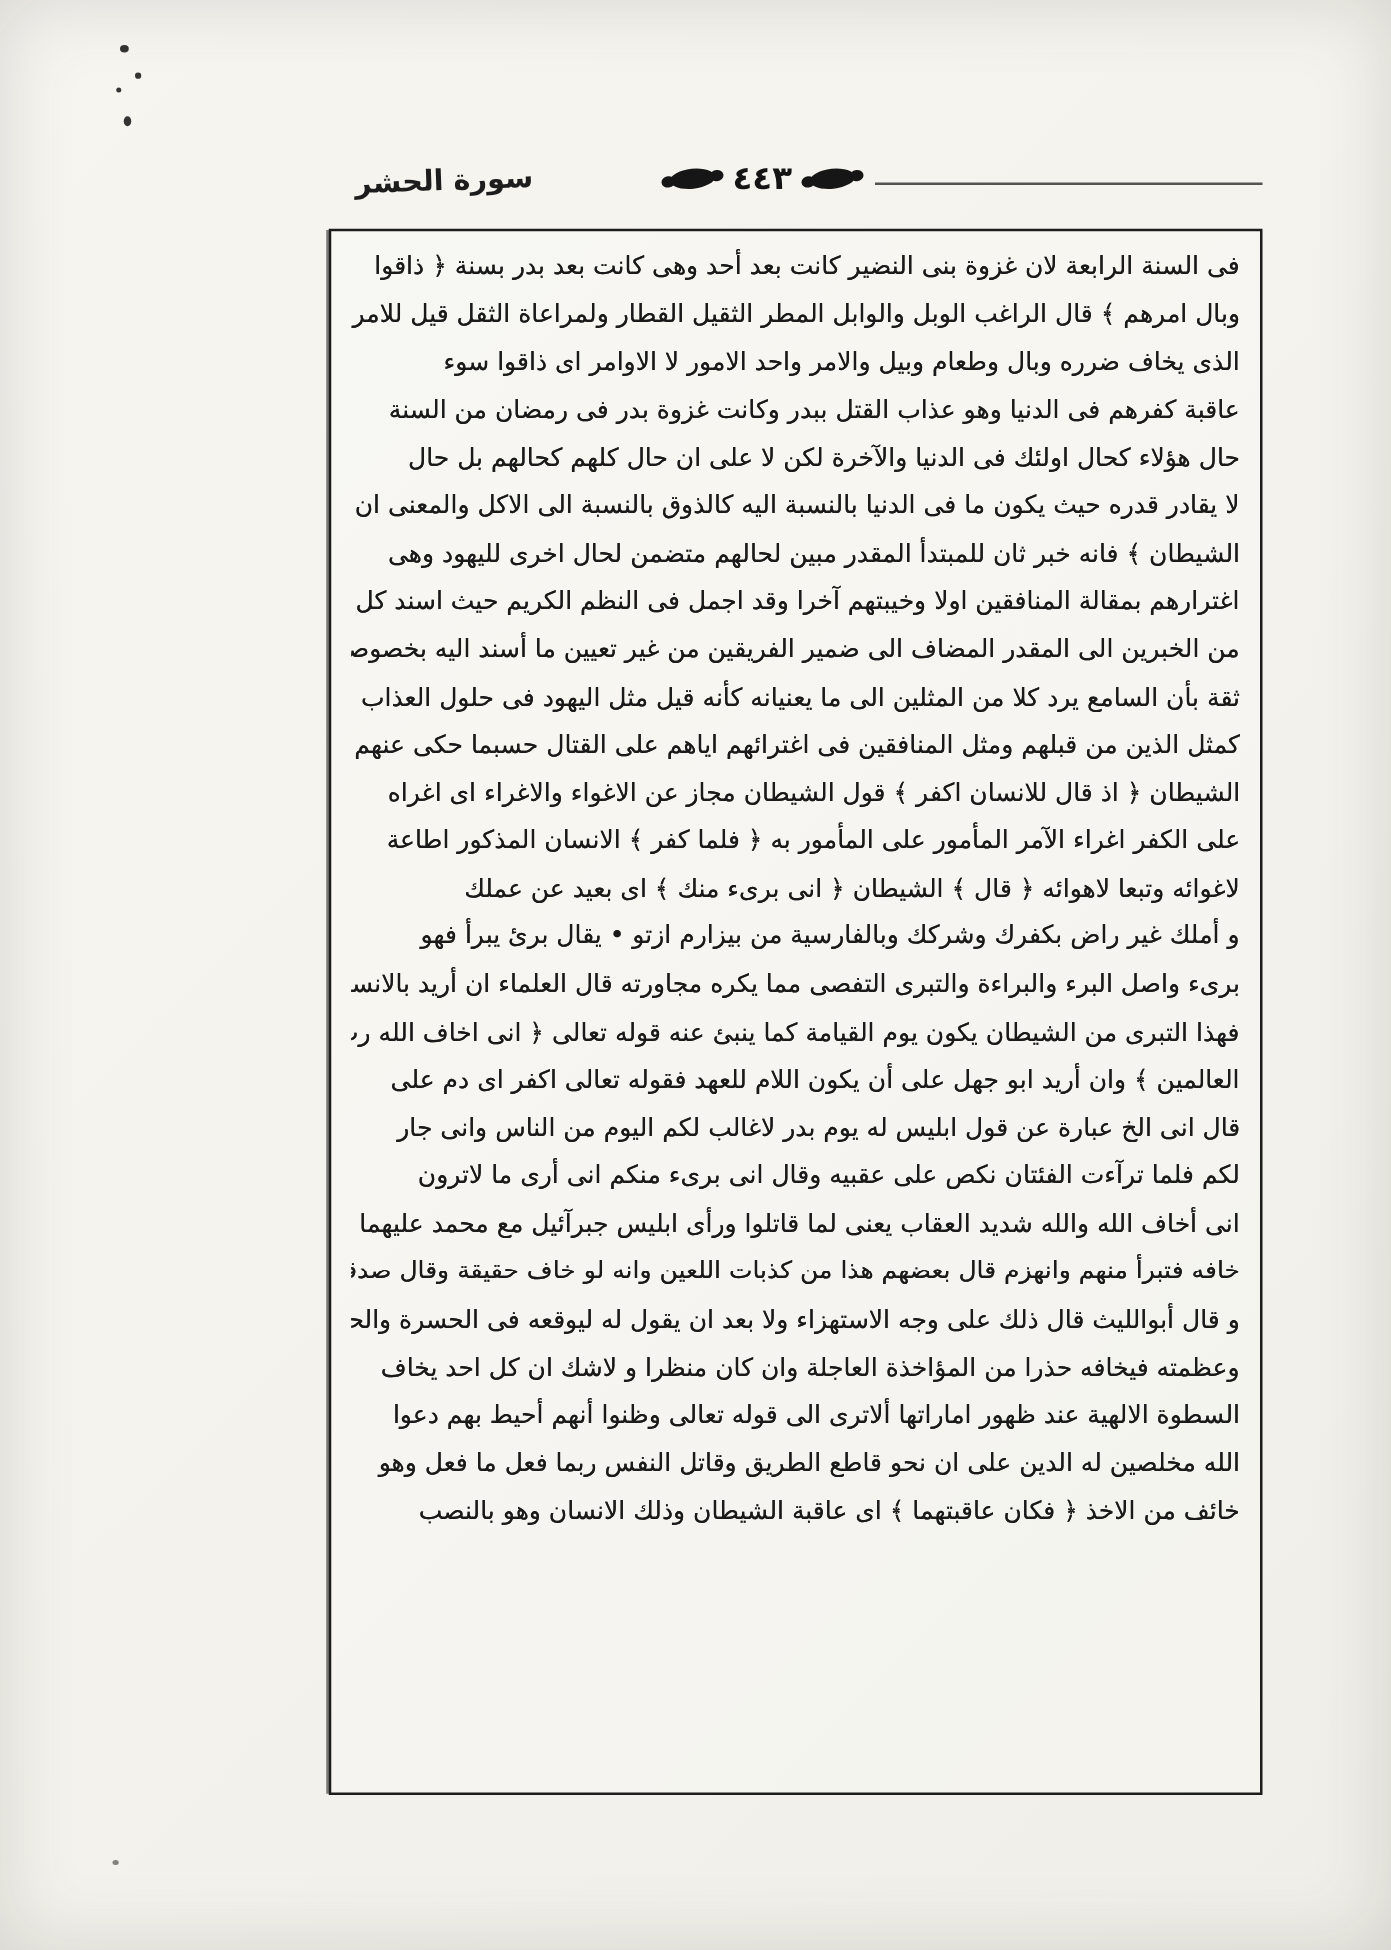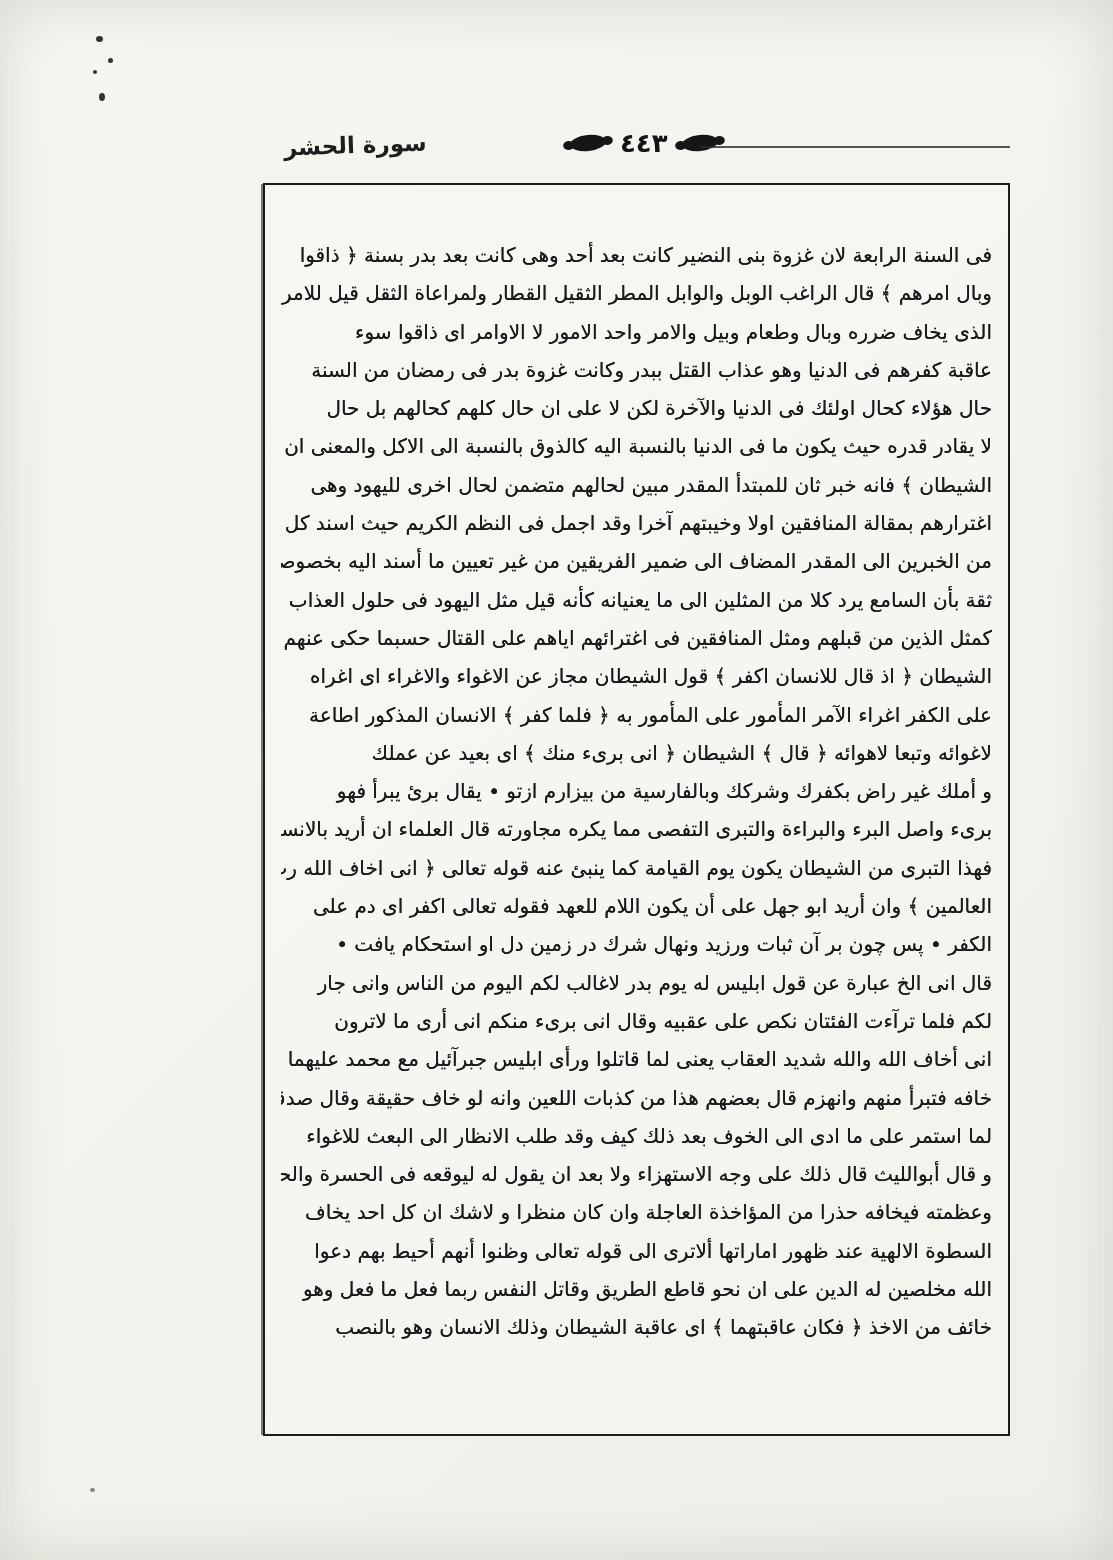--- a/index.html
+++ b/index.html
@@ -29,21 +29,21 @@
     position: absolute;
     left: 284px; top: 10px;
     font-size: 23px;
     font-weight: bold;
     transform: rotate(-2deg);
     letter-spacing: 1px;
     color: #1d1d1d;
   }
   .page-number-wrap {
     position: absolute;
-    left: 570px; top: 6px;
+    left: 536px; top: 6px;
     display: flex; align-items: center; gap: 14px;
   }
   .page-number {
     font-size: 26px;
     font-weight: bold;
     color: #141414;
     letter-spacing: 2px;
   }
   .ornament {
     position: relative;
@@ -74,23 +74,22 @@
     position: absolute;
     left: 263px; top: 183px;
     width: 747px; height: 1253px;
     border: 2px solid #1c1c1c;
     box-shadow: -3px 0 0 -1px rgba(20,20,20,0.55);
     box-sizing: border-box;
     background: rgba(255,255,255,0.25);
   }
   .text-body {
     direction: rtl;
-    padding: 24px 16px;
+    padding: 8px 16px;
     height: calc(100% - 24px);
-    margin-top: 27px;
   }
   .line {
     font-size: 20px;
     line-height: 38.3px;
     height: 38.3px;
     overflow: hidden;
     white-space: nowrap;
     text-align: justify;
     text-align-last: justify;
     color: #1a1a1a;
@@ -133,26 +132,24 @@
       <div class="line">من الخبرين الى المقدر المضاف الى ضمير الفريقين من غير تعيين ما أسند اليه بخصوصه</div>
       <div class="line">ثقة بأن السامع يرد كلا من المثلين الى ما يعنيانه كأنه قيل مثل اليهود فى حلول العذاب بهم</div>
       <div class="line">كمثل الذين من قبلهم ومثل المنافقين فى اغترائهم اياهم على القتال حسبما حكى عنهم كمثل</div>
       <div class="line">الشيطان ﴿ اذ قال للانسان اكفر ﴾ قول الشيطان مجاز عن الاغواء والاغراء اى اغراه</div>
       <div class="line">على الكفر اغراء الآمر المأمور على المأمور به ﴿ فلما كفر ﴾ الانسان المذكور اطاعة</div>
       <div class="line">لاغوائه وتبعا لاهوائه ﴿ قال ﴾ الشيطان ﴿ انى برىء منك ﴾ اى بعيد عن عملك</div>
       <div class="line">و أملك غير راض بكفرك وشركك وبالفارسية من بيزارم ازتو • يقال برئ يبرأ فهو</div>
       <div class="line">برىء واصل البرء والبراءة والتبرى التفصى مما يكره مجاورته قال العلماء ان أريد بالانسان الجنس</div>
       <div class="line">فهذا التبرى من الشيطان يكون يوم القيامة كما ينبئ عنه قوله تعالى ﴿ انى اخاف الله رب</div>
       <div class="line">العالمين ﴾ وان أريد ابو جهل على أن يكون اللام للعهد فقوله تعالى اكفر اى دم على</div>
-      <div class="line">الكفر • پس چون بر آن ثبات ورزيد ونهال شرك در زمين دل او استحكام يافت •</div>
       <div class="line">قال انى الخ عبارة عن قول ابليس له يوم بدر لاغالب لكم اليوم من الناس وانى جار</div>
       <div class="line">لكم فلما ترآءت الفئتان نكص على عقبيه وقال انى برىء منكم انى أرى ما لاترون</div>
       <div class="line">انى أخاف الله والله شديد العقاب يعنى لما قاتلوا ورأى ابليس جبرآئيل مع محمد عليهما السلام</div>
       <div class="line">خافه فتبرأ منهم وانهزم قال بعضهم هذا من كذبات اللعين وانه لو خاف حقيقة وقال صدقا</div>
-      <div class="line">لما استمر على ما ادى الى الخوف بعد ذلك كيف وقد طلب الانظار الى البعث للاغواء</div>
       <div class="line">و قال أبوالليث قال ذلك على وجه الاستهزاء ولا بعد ان يقول له ليوقعه فى الحسرة والحرقة</div>
       <div class="line">وعظمته فيخافه حذرا من المؤاخذة العاجلة وان كان منظرا و لاشك ان كل احد يخاف</div>
       <div class="line">السطوة الالهية عند ظهور اماراتها ألاترى الى قوله تعالى وظنوا أنهم أحيط بهم دعوا</div>
       <div class="line">الله مخلصين له الدين على ان نحو قاطع الطريق وقاتل النفس ربما فعل ما فعل وهو</div>
       <div class="line">خائف من الاخذ ﴿ فكان عاقبتهما ﴾ اى عاقبة الشيطان وذلك الانسان وهو بالنصب</div>
     </div>
   </div>
 
 </div>
 

